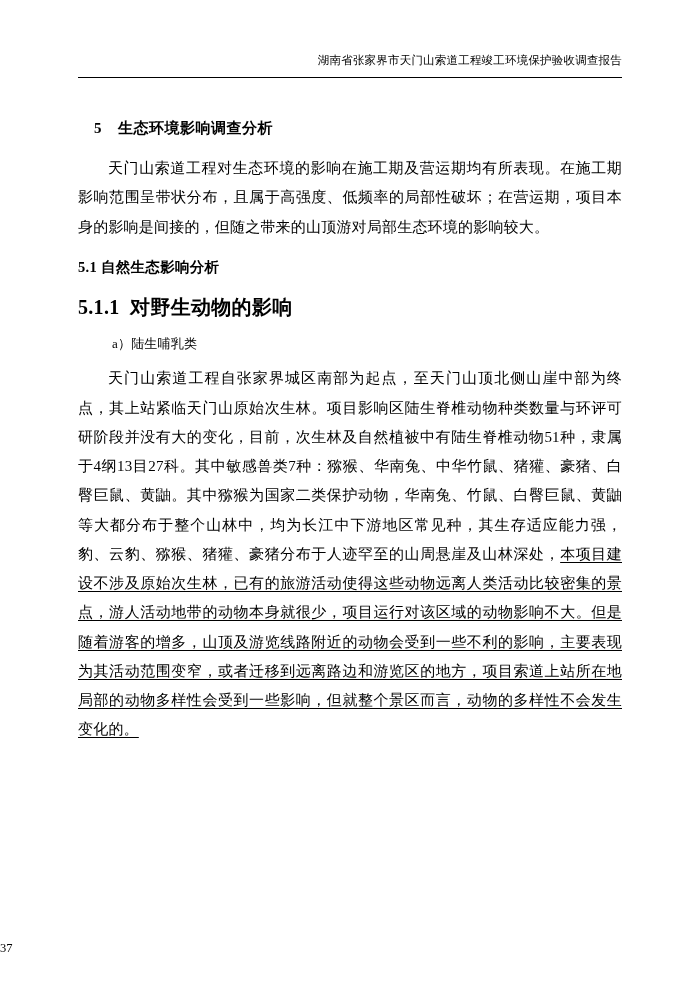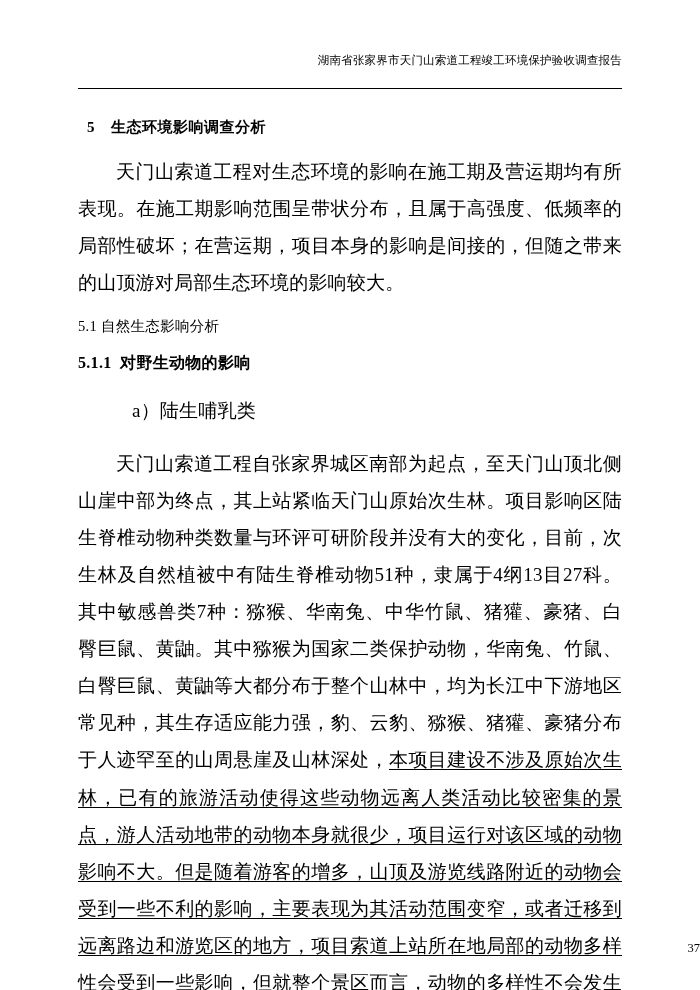--- a/index.html
+++ b/index.html
@@ -18,75 +18,75 @@
     width: 700px;
     height: 990px;
     box-sizing: border-box;
     padding: 52px 78px 40px 78px;
   }
   .header {
     text-align: right;
     font-size: 11.5px;
     line-height: 1.4;
     color: #000;
-    padding-bottom: 20px;
+    padding-bottom: 9px;
     border-bottom: 1px solid #000;
-    margin-bottom: 26px;
+    margin-bottom: 38px;
     letter-spacing: 0.2px;
   }
   h1.section-title {
     font-size: 15px;
     font-weight: bold;
-    margin: 0 0 14px 9px;
+    margin: 0 0 14px 16px;
     line-height: 1.6;
     letter-spacing: 0.5px;
   }
   h1.section-title .num {
     margin-right: 16px;
   }
   h2.sub-title {
     font-size: 14.5px;
-    font-weight: normal;
+    font-weight: bold;
     margin: 14px 0 10px 0;
     line-height: 1.6;
     letter-spacing: 0.3px;
   }
   h3.subsub-title {
-    font-size: 16px;
+    font-size: 20px;
     font-weight: bold;
     margin: 12px 0 8px 0;
     line-height: 1.6;
     letter-spacing: 0.3px;
   }
   p.body-text {
-    font-size: 19px;
+    font-size: 15px;
     line-height: 1.95;
     margin: 0 0 2px 0;
     text-align: justify;
     text-justify: inter-ideograph;
     text-indent: 2em;
     letter-spacing: 0.2px;
   }
   p.list-label {
-    font-size: 19px;
+    font-size: 13px;
     line-height: 1.95;
-    margin: 16px;
+    margin: 8px;
     text-indent: 2em;
     letter-spacing: 0.2px;
   }
   .underline {
     text-decoration: underline;
     text-underline-offset: 3px;
   }
   .page-number {
     position: absolute;
     bottom: 34px;
     left: 0;
     width: 100%;
-    text-align: right;
+    text-align: left;
     font-size: 12.5px;
   }
 </style>
 </head>
 <body>
 
 <div class="page">
 
   <div class="header">湖南省张家界市天门山索道工程竣工环境保护验收调查报告</div>
 

